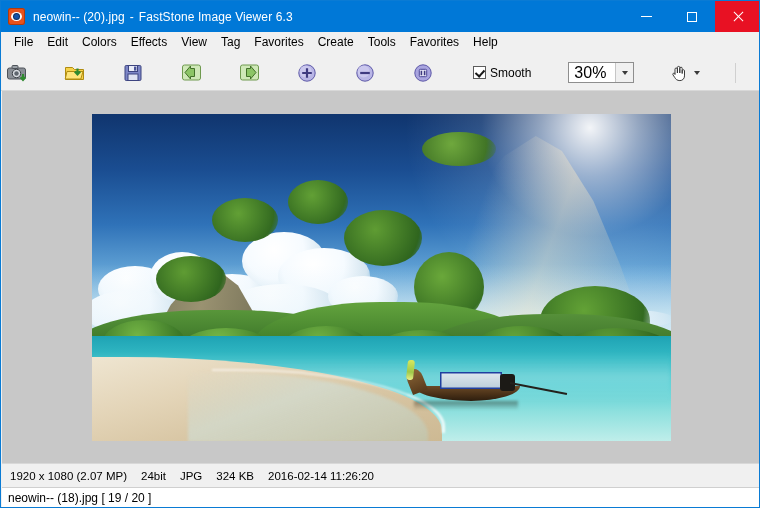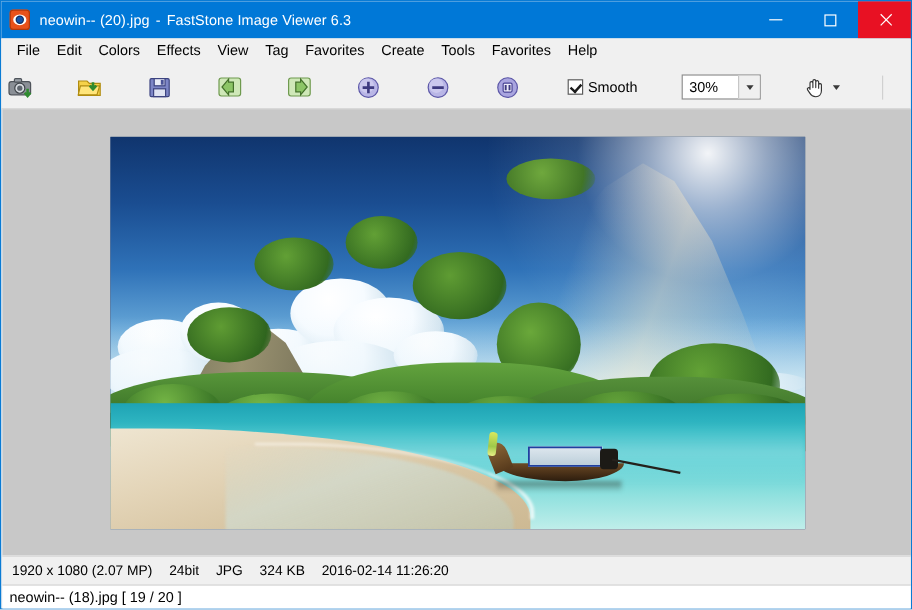--- a/index.html
+++ b/index.html
@@ -187,21 +187,21 @@
     align-items: stretch;
     width: 66px; height: 21px;
     margin-left: 11px;
     border: 1px solid #8e8e8e;
     background: #ffffff;
     box-sizing: border-box;
     flex: none;
   }
   .zoom-value {
     flex: 1;
-    font-size: 12px;
+    font-size: 16px;
     color: #000;
     display: flex;
     align-items: center;
     padding-left: 5px;
   }
   .zoom-arrow {
     width: 17px;
     background: #f0f0f0;
     border-left: 1px solid #c6c6c6;
     display: flex;

